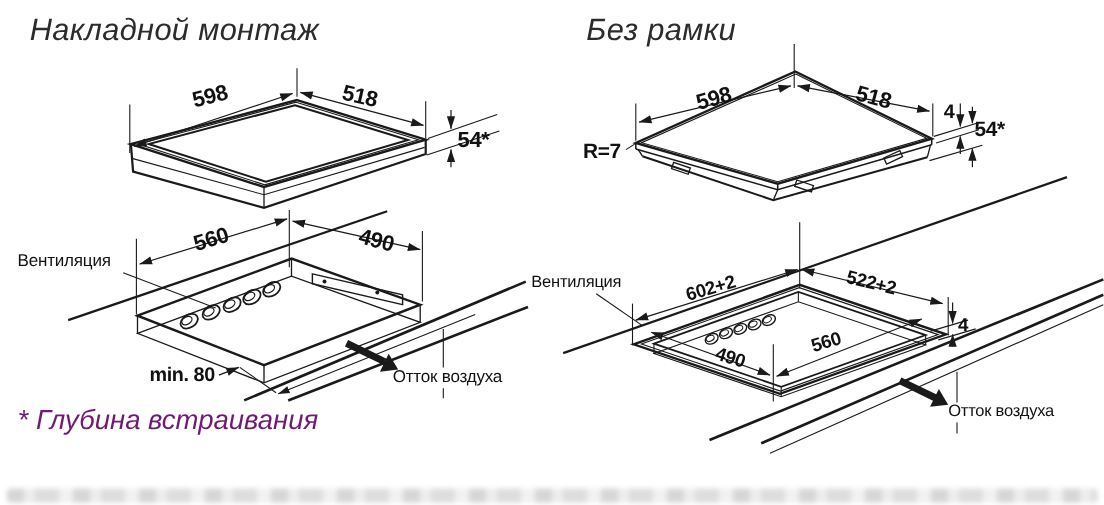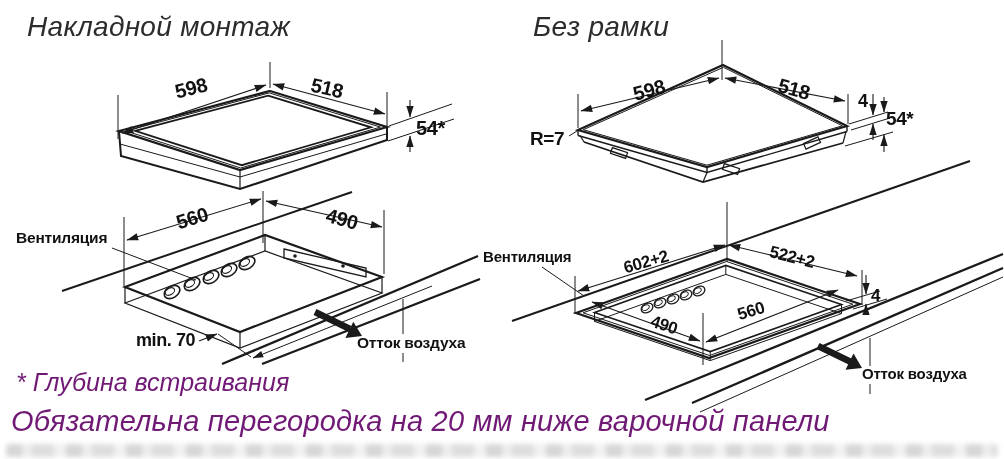--- a/index.html
+++ b/index.html
@@ -6,21 +6,21 @@
   #stage{position:relative;width:1004px;height:459px;background:#ffffff;overflow:hidden;
          font-family:"Liberation Sans",sans-serif;}
   #linework{position:absolute;left:0;top:0;}
   .lbl{position:absolute;color:#1b1b1b;white-space:nowrap;line-height:1;}
   .ttl{font-style:italic;font-weight:400;font-size:28px;color:#2c2c2c;letter-spacing:.3px;}
   .dim{font-weight:bold;letter-spacing:-.4px;color:#111;}
   .d20{font-size:20px;}
   .d19{font-size:19px;}
   .d18{font-size:18px;}
   .d17{font-size:17px;}
-  .tag{font-weight:bold;font-size:15.5px;color:#111;letter-spacing:-.2px;text-align:center;}
+  .tag{font-weight:normal;font-size:15.5px;color:#111;letter-spacing:-.2px;text-align:center;}
   .note{font-style:italic;color:#701a75;}
   .ctr{transform-origin:center;}
   #fade-band{position:absolute;left:6px;top:444px;width:992px;height:13px;opacity:.55;
     background:repeating-linear-gradient(90deg,#b5b5b5 0 16px,#dedede 16px 26px,#c2c2c2 26px 48px,#e6e6e6 48px 60px);
     filter:blur(2.5px);border-radius:4px;}
   svg path,svg line,svg ellipse,svg rect,svg circle{vector-effect:none;}
 </style>
 </head>
 <body>
 
@@ -208,34 +208,33 @@
   <div class="lbl ttl" style="left:27px;top:13px;">Накладной монтаж</div>
   <div class="lbl ttl" style="left:533px;top:13px;">Без рамки</div>
 
   <div class="lbl dim d20 ctr" style="left:191px;top:88px;transform:translate(-50%,-50%) rotate(-14deg);">598</div>
   <div class="lbl dim d20 ctr" style="left:327px;top:88px;transform:translate(-50%,-50%) rotate(13deg);">518</div>
   <div class="lbl dim d20" style="left:416px;top:118px;">54*</div>
 
   <div class="lbl tag" style="left:16px;top:230px;">Вентиляция</div>
   <div class="lbl dim d20 ctr" style="left:192px;top:218px;transform:translate(-50%,-50%) rotate(-17deg);">560</div>
   <div class="lbl dim d20 ctr" style="left:342px;top:219px;transform:translate(-50%,-50%) rotate(15deg);">490</div>
-  <div class="lbl dim d18" style="left:136px;top:331px;">min. 70</div>
+  <div class="lbl dim d18" style="left:136px;top:331px;">min. 80</div>
   <div class="lbl tag" style="left:357px;top:335px;">Отток воздуха</div>
 
   <div class="lbl dim d20 ctr" style="left:649px;top:90px;transform:translate(-50%,-50%) rotate(-15deg);">598</div>
   <div class="lbl dim d20 ctr" style="left:794px;top:89px;transform:translate(-50%,-50%) rotate(15deg);">518</div>
   <div class="lbl dim d18" style="left:858px;top:92px;">4</div>
   <div class="lbl dim d19" style="left:886px;top:109px;">54*</div>
   <div class="lbl dim d19" style="left:530px;top:129px;">R=7</div>
 
   <div class="lbl tag" style="left:483px;top:249px;font-size:15px;">Вентиляция</div>
   <div class="lbl dim d17 ctr" style="left:646px;top:262px;transform:translate(-50%,-50%) rotate(-16deg);">602+2</div>
   <div class="lbl dim d17 ctr" style="left:792px;top:257px;transform:translate(-50%,-50%) rotate(14deg);">522+2</div>
   <div class="lbl dim d17 ctr" style="left:664px;top:325px;transform:translate(-50%,-50%) rotate(18deg);">490</div>
   <div class="lbl dim d17 ctr" style="left:751px;top:311px;transform:translate(-50%,-50%) rotate(-17deg);">560</div>
   <div class="lbl dim d17" style="left:871px;top:287px;">4</div>
   <div class="lbl tag" style="left:862px;top:366px;font-size:15px;">Отток воздуха</div>
 
   <div class="lbl note" style="left:16px;top:370px;font-size:25px;">* Глубина встраивания</div>
-  <div class="lbl note" style="left:11px;top:407px;font-size:29px;letter-spacing:.2px;">Обязательна перегородка на 20 мм ниже варочной панели</div>
 
   <div id="fade-band"></div>
 </div>
 
 </body></html>

